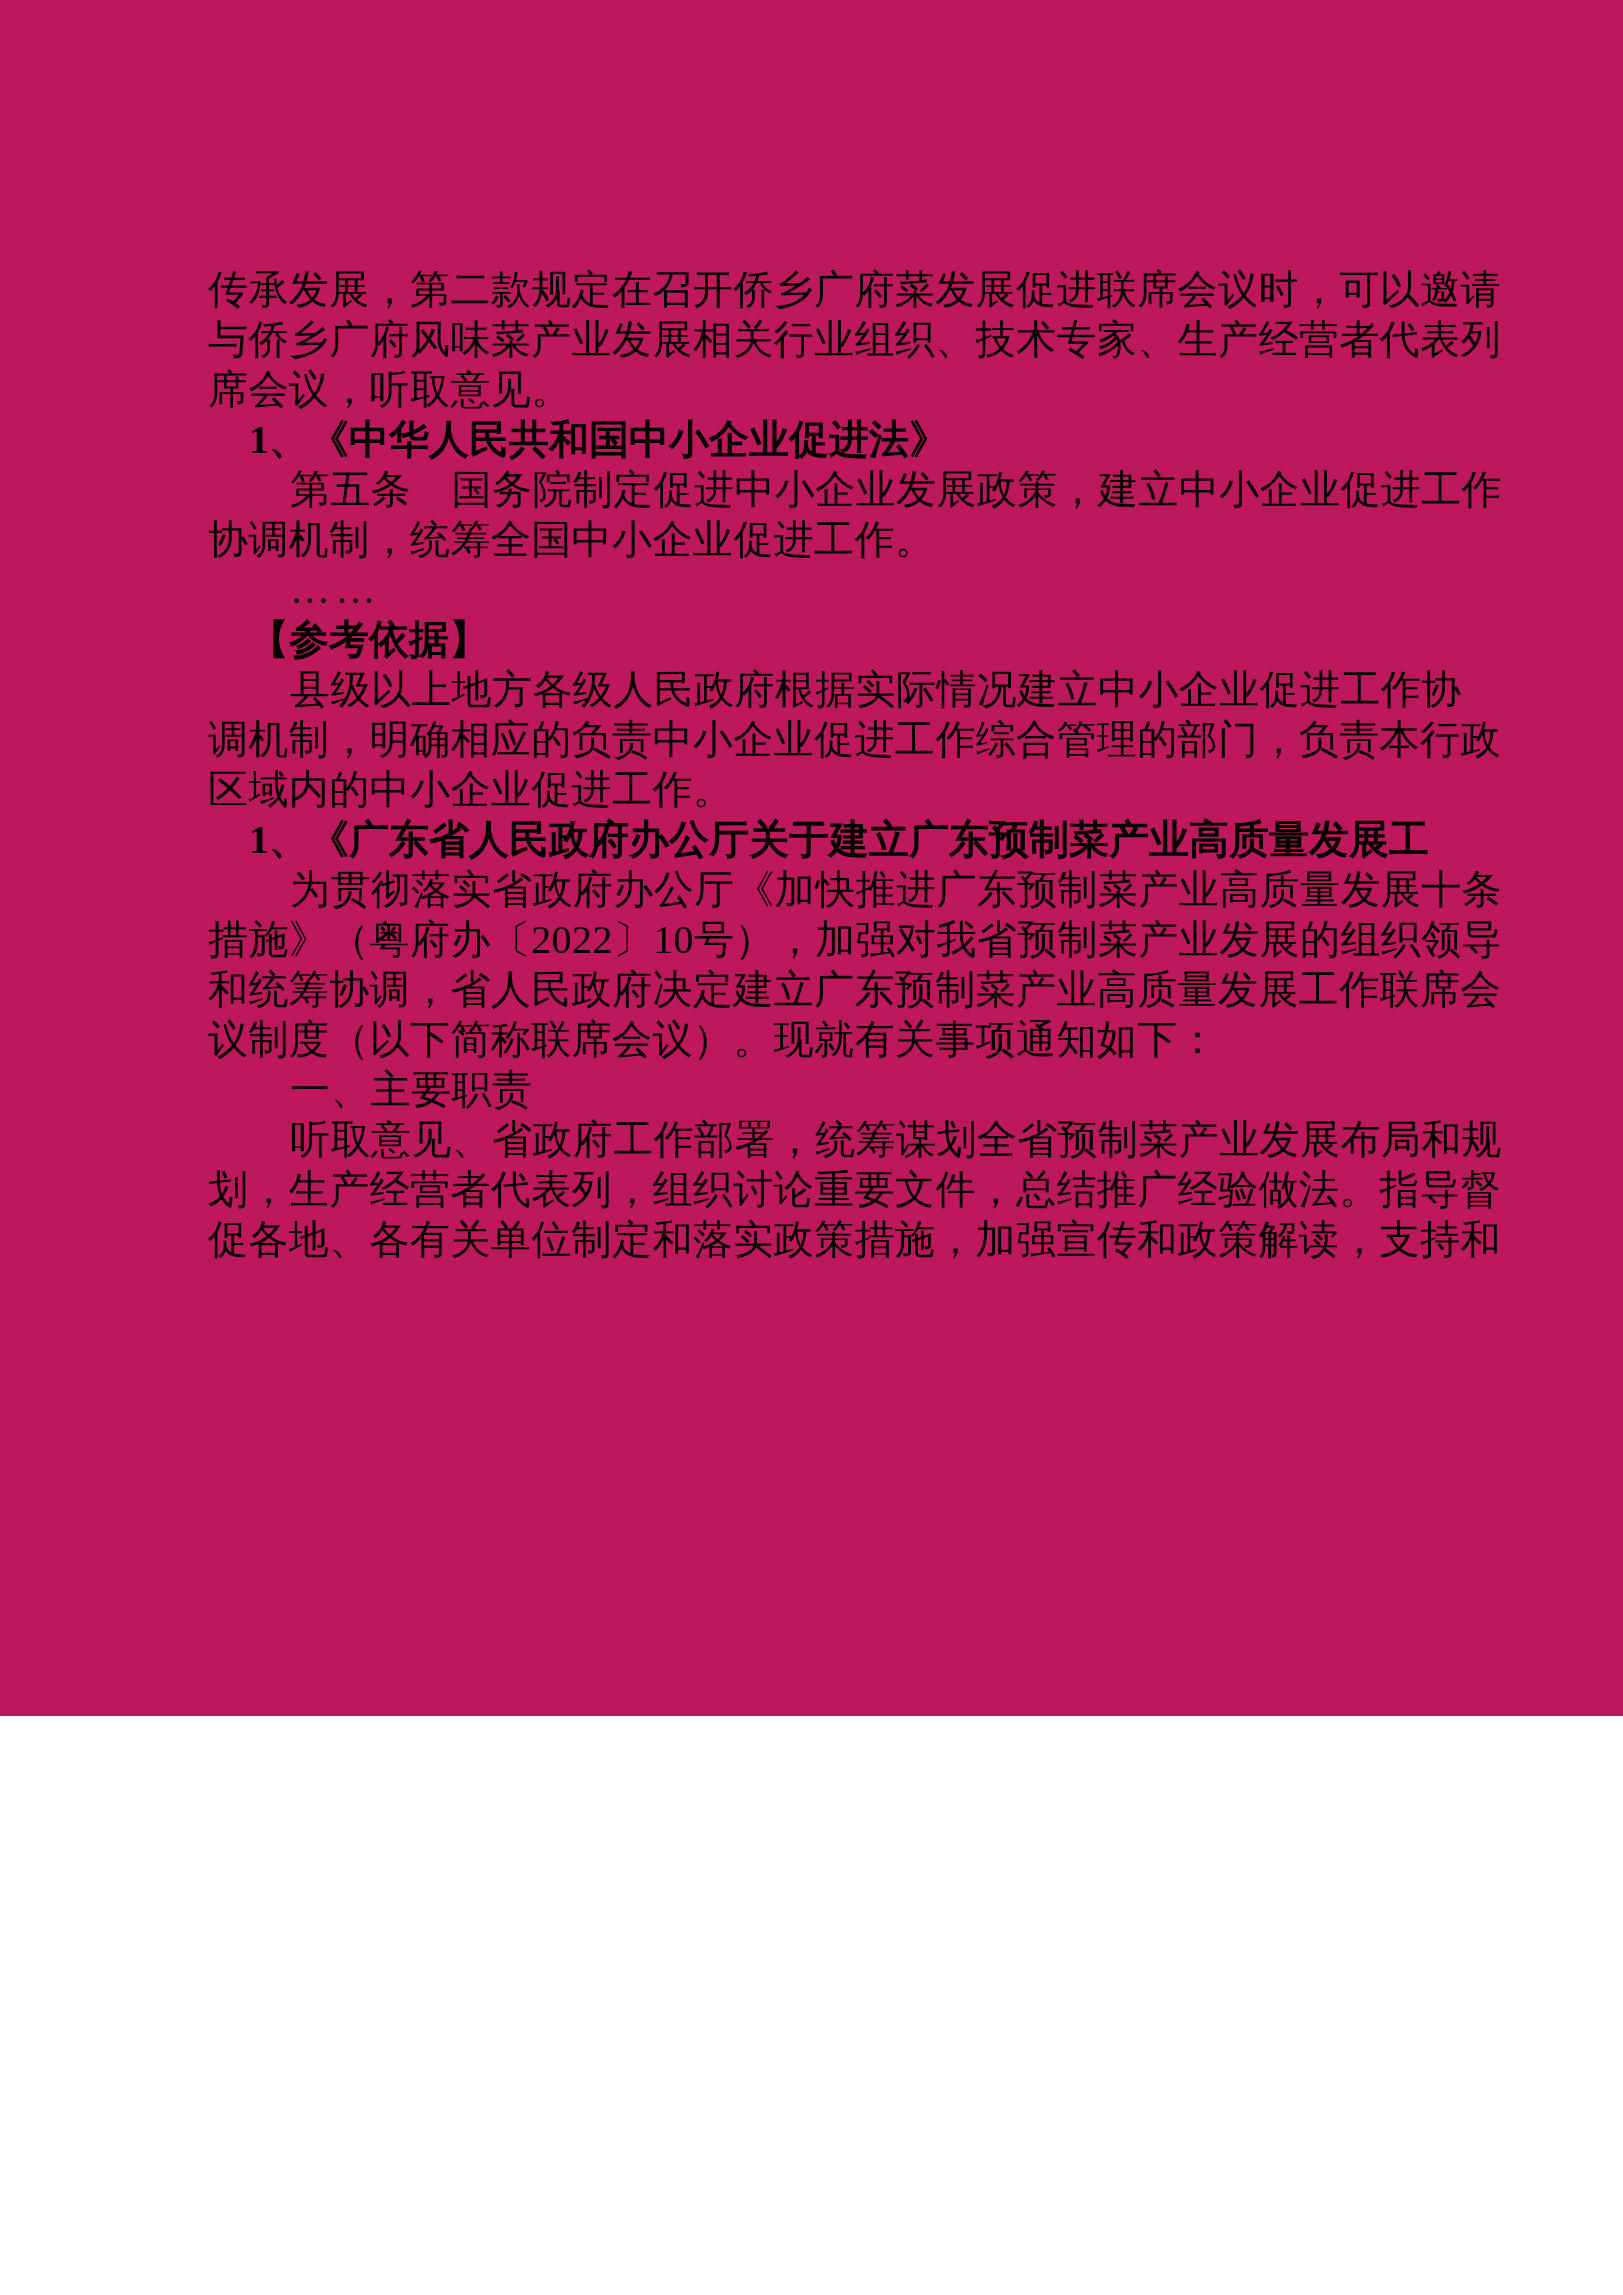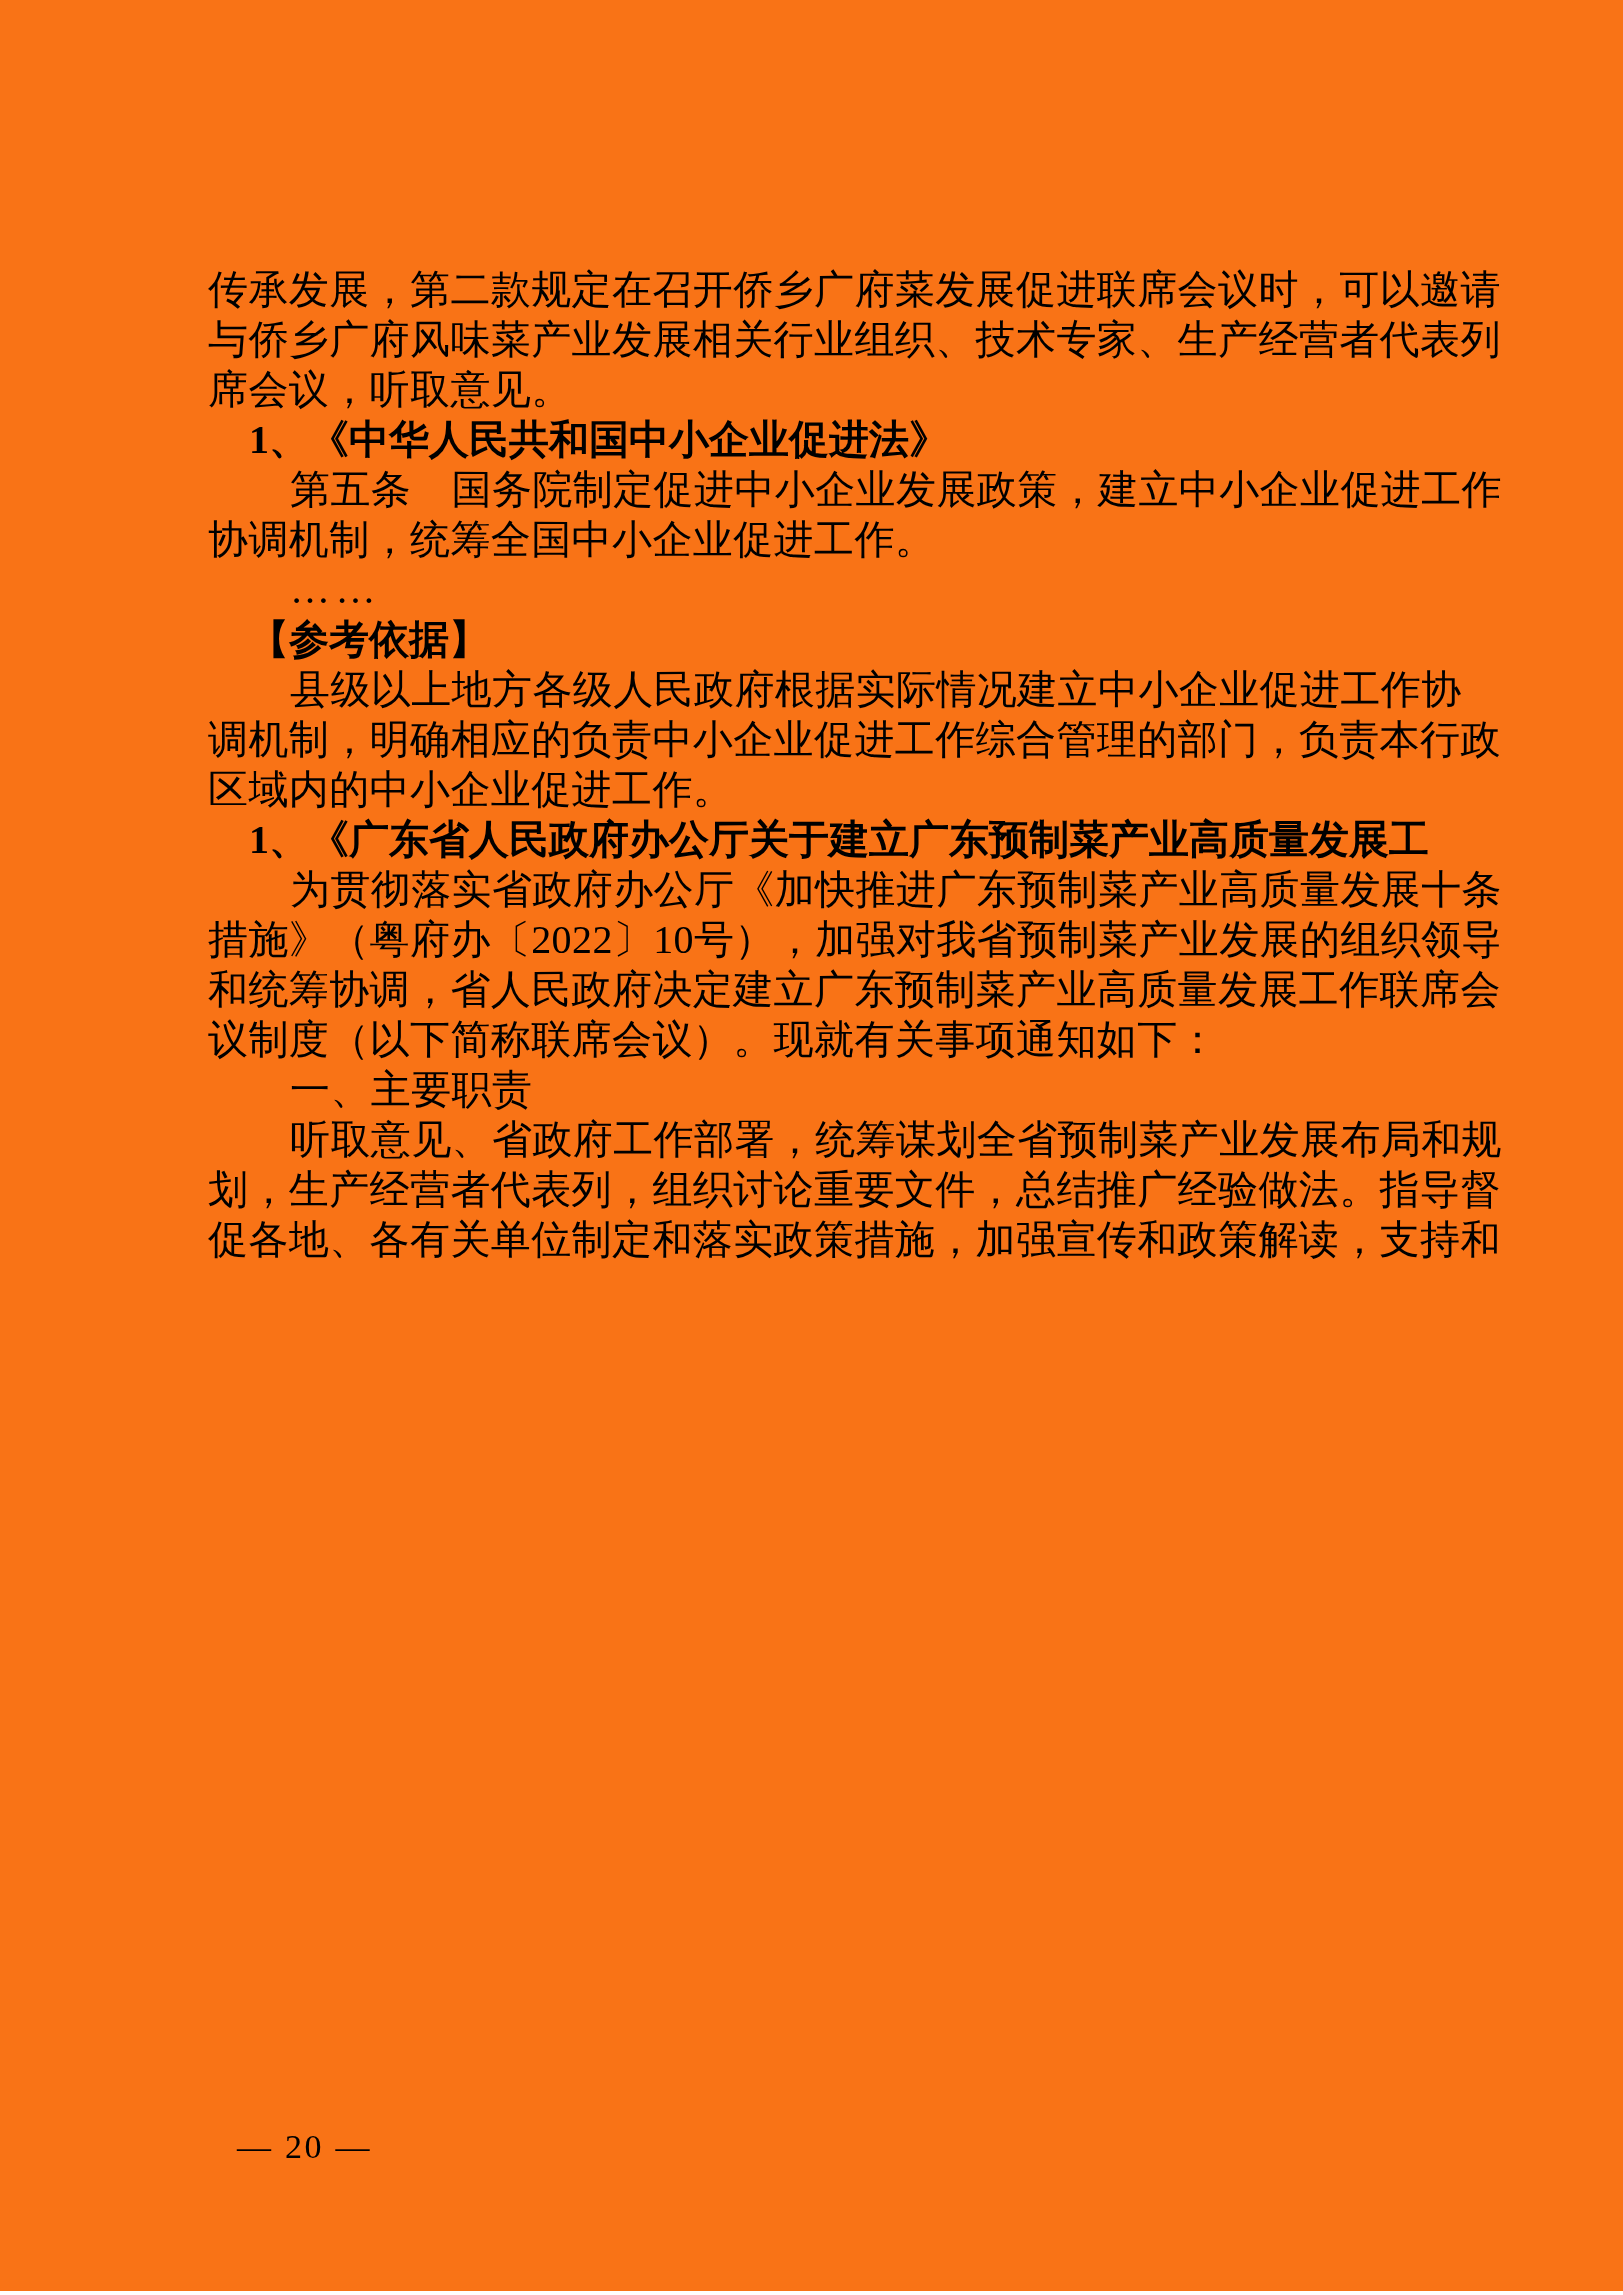--- a/index.html
+++ b/index.html
@@ -4,22 +4,22 @@
 <title>立法依据与参考依据</title>
 <style>
   html, body {
     margin: 0;
     padding: 0;
     background: #ffffff;
   }
   .page {
     position: relative;
     width: 1623px;
-    height: 2291px;
-    background: #f97316;
+    height: 1716px;
+    background: #be185d;
     overflow: hidden;
     font-family: "Liberation Serif", "DejaVu Serif", serif;
   }
   .content {
     position: absolute;
     left: 208px;
     top: 265px;
     width: 1212px;
   }
   

